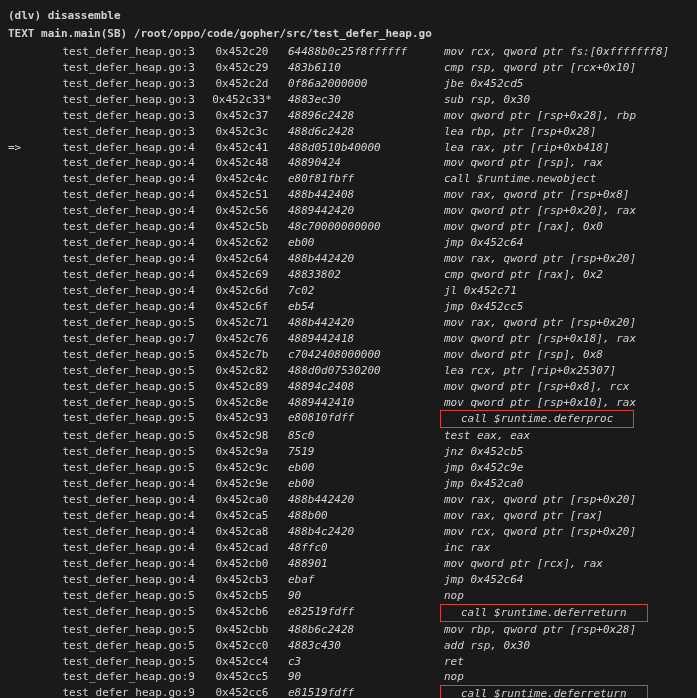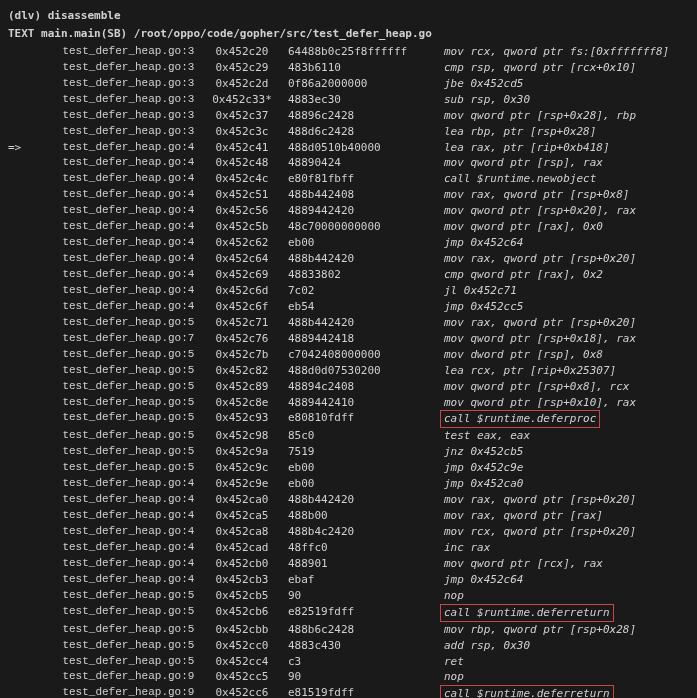--- a/index.html
+++ b/index.html
@@ -21,40 +21,40 @@
       white-space: pre;
       display: flex;
     }
     .arrow-col {
       width: 28px;
       display: inline-block;
     }
     .file-col {
       width: 160px;
       display: inline-block;
-      font-family: Liberation Mono, monospace;
     }
     .addr-col {
       width: 92px;
       display: inline-block;
       text-align: center;
     }
     .bytes-col {
       width: 156px;
       display: inline-block;
+      font-style: italic;
     }
     .instr-col {
       flex: 1;
       display: inline-block;
       position: relative;
       font-style: italic;
     }
     .highlight {
       border: 1px solid #cc4444;
-      padding: 0 3px;
+      padding: 0 20px;
       margin-left: -4px;
       display: inline-block;
     }
   </style>
 </head>
 <body>
 
 <div class="header">(dlv) disassemble</div>
 <div class="header">TEXT main.main(SB) /root/oppo/code/gopher/src/test_defer_heap.go</div>
 <div id="rows">

